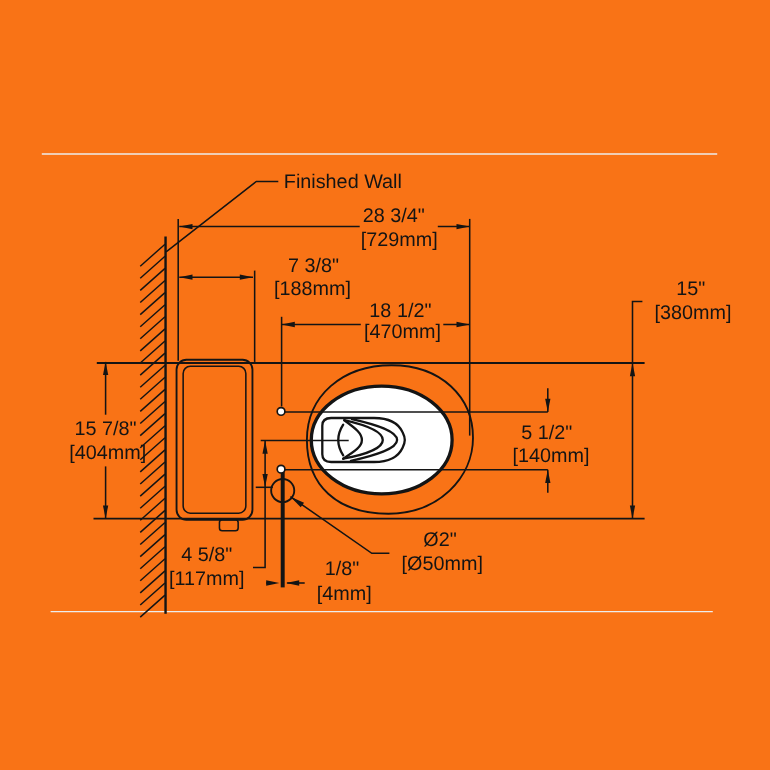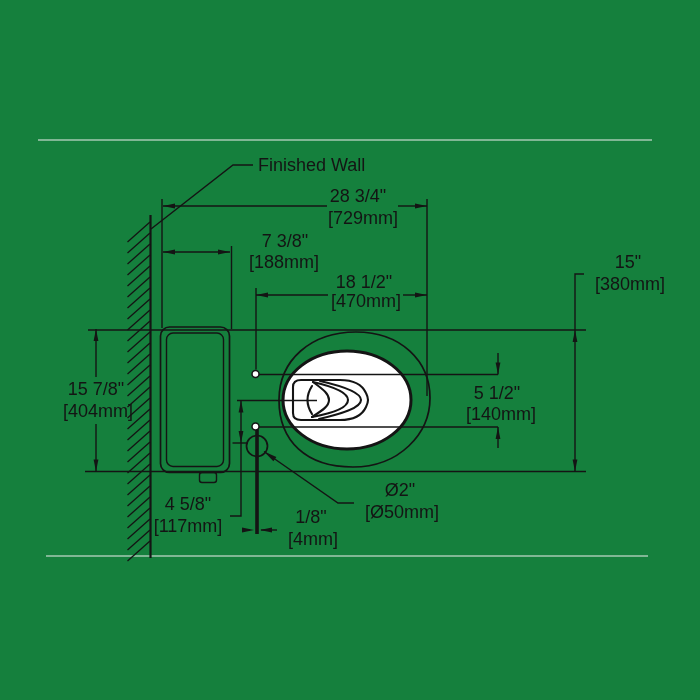--- a/index.html
+++ b/index.html
@@ -1,16 +1,16 @@
 <!DOCTYPE html>
 <html><head>
 <meta charset="utf-8">
 <style>
   html,body{margin:0;padding:0;background:#fff;}
-  #stage{position:relative;width:700px;height:700px;background:#15803d;overflow:hidden;
+  #stage{position:relative;width:700px;height:700px;background:#f97316;overflow:hidden;
          font-family:"Liberation Sans", sans-serif;}
   svg{position:absolute;left:0;top:0;}
   text{fill:#141414;font-family:"Liberation Sans", sans-serif;font-size:18px;}
   .ln{stroke:#141414;stroke-width:1.4;fill:none;stroke-linecap:butt;}
   .ln2{stroke:#141414;stroke-width:1.7;fill:none;}
   .thick{stroke:#141414;stroke-width:3.6;fill:none;}
   .rim{stroke:#141414;stroke-width:3;fill:#ffffff;}
   .sump{stroke:#141414;stroke-width:2.1;fill:none;stroke-linecap:round;}
   .arr{fill:#141414;stroke:none;}
   .faint{stroke:#ededed;stroke-width:1.2;}

